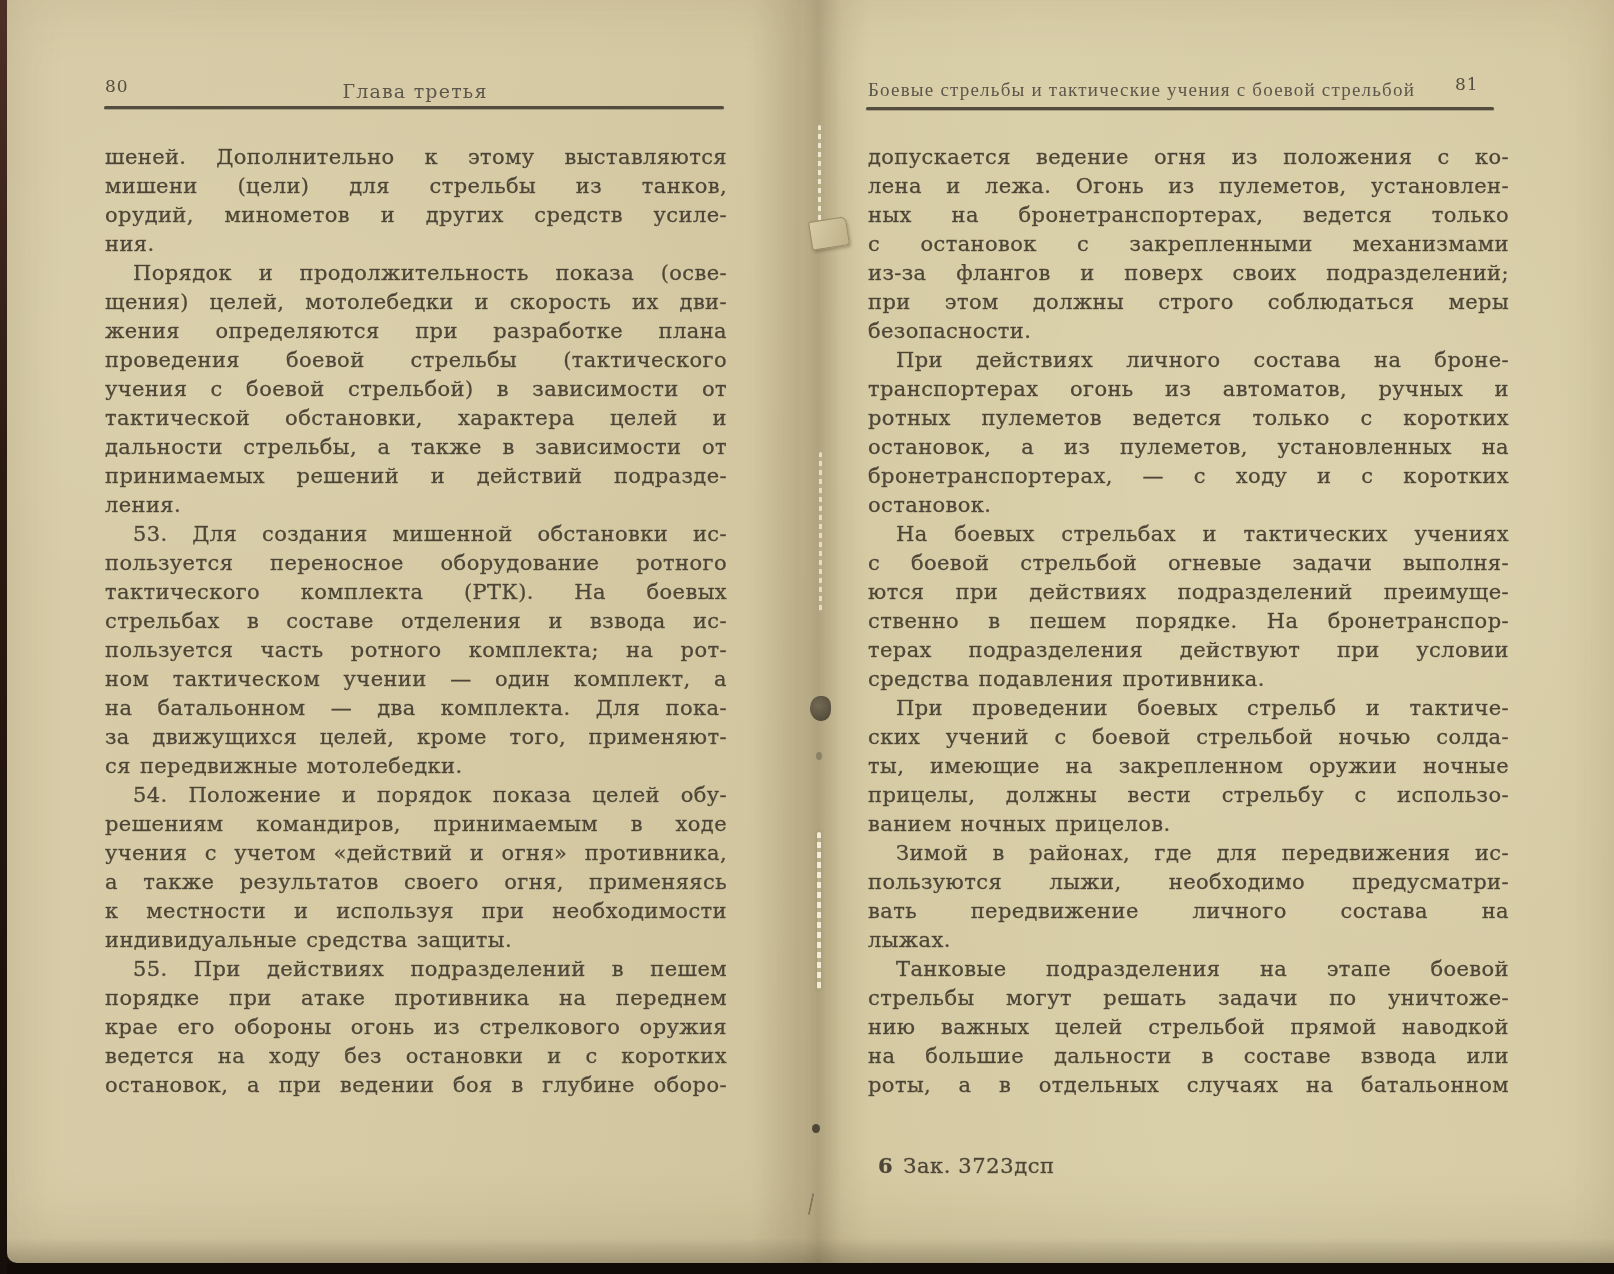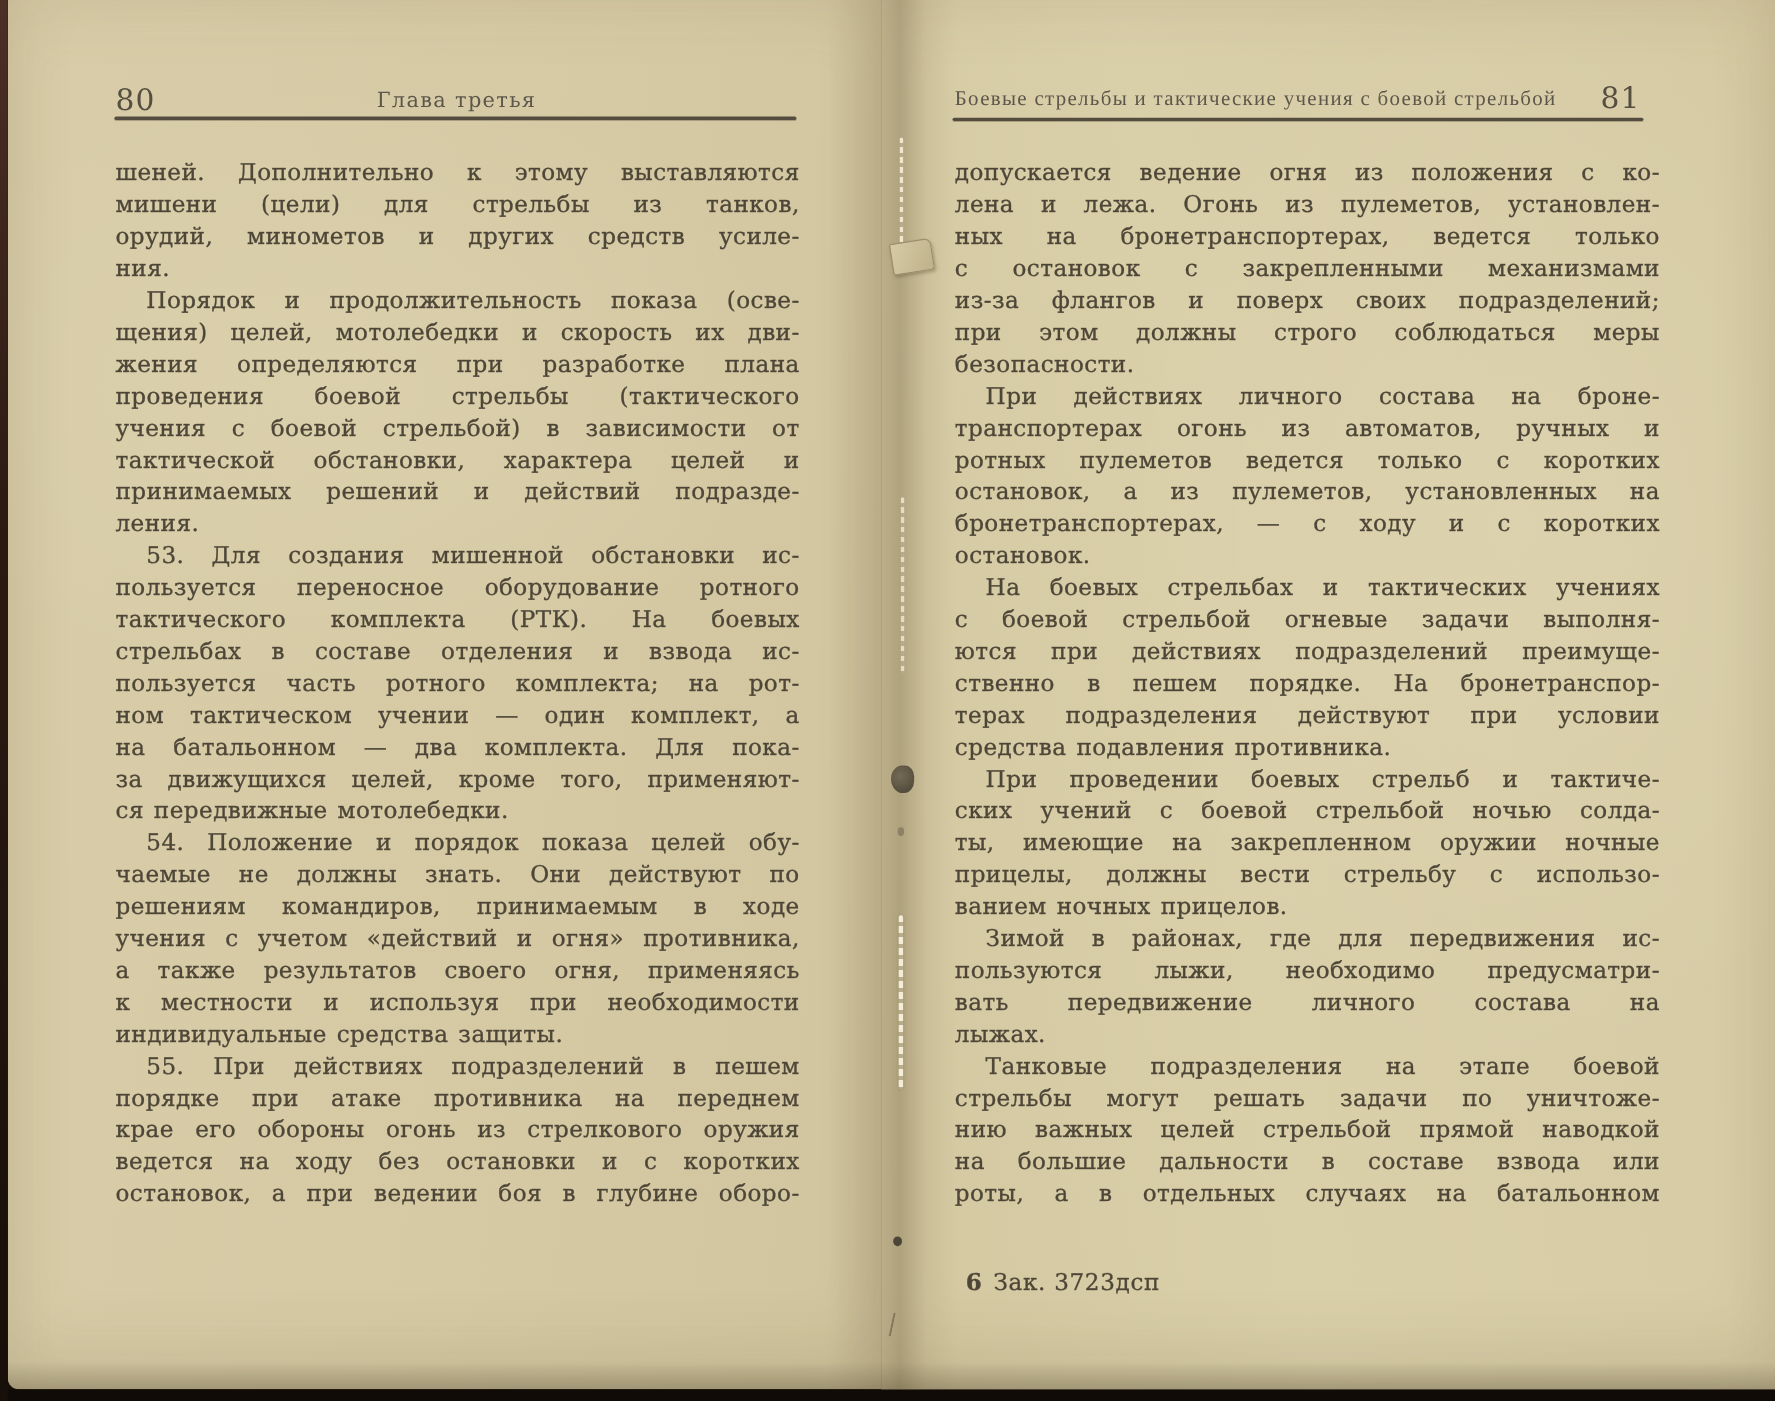--- a/index.html
+++ b/index.html
@@ -34,21 +34,21 @@
   }
   .edge-left {
     position:absolute; left:0; top:0; width:7px; height:1274px;
     background:linear-gradient(to bottom, #4d2f26, #2b1a12 38%, #170f09);
   }
   .bottom-shade {
     position:absolute; left:0; top:1238px; width:1614px; height:25px;
     background:linear-gradient(to bottom, rgba(40,30,15,0), rgba(40,30,15,0.22));
   }
   
-  .pagenum { position:absolute; font-size:27px; color:#554e41; letter-spacing:1px; }
+  .pagenum { position:absolute; font-size:17px; color:#554e41; letter-spacing:1px; }
   .runtitle { position:absolute; font-size:19px; color:#5d564a; letter-spacing:1.2px; white-space:nowrap; }
   .rule { position:absolute; height:3px; background:#544d3f; border-radius:2px; box-shadow:0 1px 0 rgba(84,77,63,0.35); }
   
   .column { position:absolute; font-size:21px; line-height:29px; color:#4e4739;
             -webkit-text-stroke:0.35px rgba(72,64,50,0.75); letter-spacing:0.4px; word-spacing:2px; }
   .col-left  { left:105px; top:143px; width:622px; }
   .col-right { left:868px; top:143px; width:641px; }
   .tline { text-align:justify; text-align-last:justify; }
   .tline.end { text-align-last:left; }
   .tline.indent { text-indent:28px; }
@@ -98,33 +98,33 @@
       <div class="tline">шеней. Дополнительно к этому выставляются</div>
       <div class="tline">мишени (цели) для стрельбы из танков,</div>
       <div class="tline">орудий, минометов и других средств усиле-</div>
       <div class="tline end">ния.</div>
       <div class="tline indent">Порядок и продолжительность показа (осве-</div>
       <div class="tline">щения) целей, мотолебедки и скорость их дви-</div>
       <div class="tline">жения определяются при разработке плана</div>
       <div class="tline">проведения боевой стрельбы (тактического</div>
       <div class="tline">учения с боевой стрельбой) в зависимости от</div>
       <div class="tline">тактической обстановки, характера целей и</div>
+      <div class="tline">дальности стрельбы, а также в зависимости от</div>
       <div class="tline">принимаемых решений и действий подразде-</div>
       <div class="tline end">ления.</div>
       <div class="tline indent">53. Для создания мишенной обстановки ис-</div>
       <div class="tline">пользуется переносное оборудование ротного</div>
       <div class="tline">тактического комплекта (РТК). На боевых</div>
       <div class="tline">стрельбах в составе отделения и взвода ис-</div>
       <div class="tline">пользуется часть ротного комплекта; на рот-</div>
       <div class="tline">ном тактическом учении — один комплект, а</div>
       <div class="tline">на батальонном — два комплекта. Для пока-</div>
       <div class="tline">за движущихся целей, кроме того, применяют-</div>
       <div class="tline end">ся передвижные мотолебедки.</div>
       <div class="tline indent">54. Положение и порядок показа целей обу-</div>
-      <div class="tline">чаемые не должны знать. Они действуют по</div>
       <div class="tline">решениям командиров, принимаемым в ходе</div>
       <div class="tline">учения с учетом «действий и огня» противника,</div>
       <div class="tline">а также результатов своего огня, применяясь</div>
       <div class="tline">к местности и используя при необходимости</div>
       <div class="tline end">индивидуальные средства защиты.</div>
       <div class="tline indent">55. При действиях подразделений в пешем</div>
       <div class="tline">порядке при атаке противника на переднем</div>
       <div class="tline">крае его обороны огонь из стрелкового оружия</div>
       <div class="tline">ведется на ходу без остановки и с коротких</div>
       <div class="tline">остановок, а при ведении боя в глубине оборо-</div>

